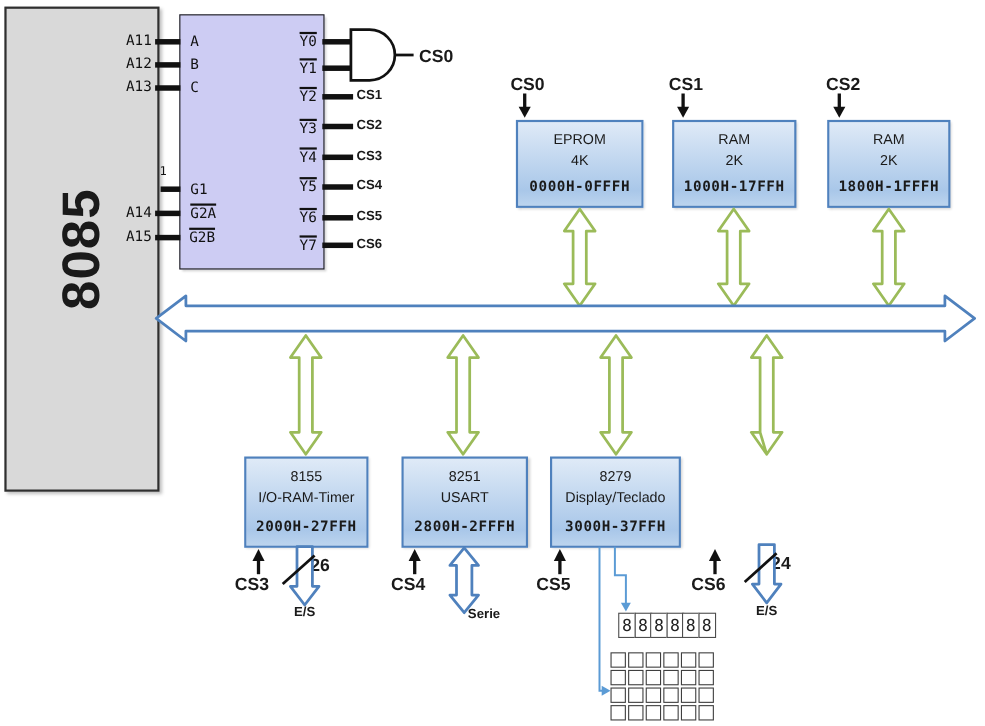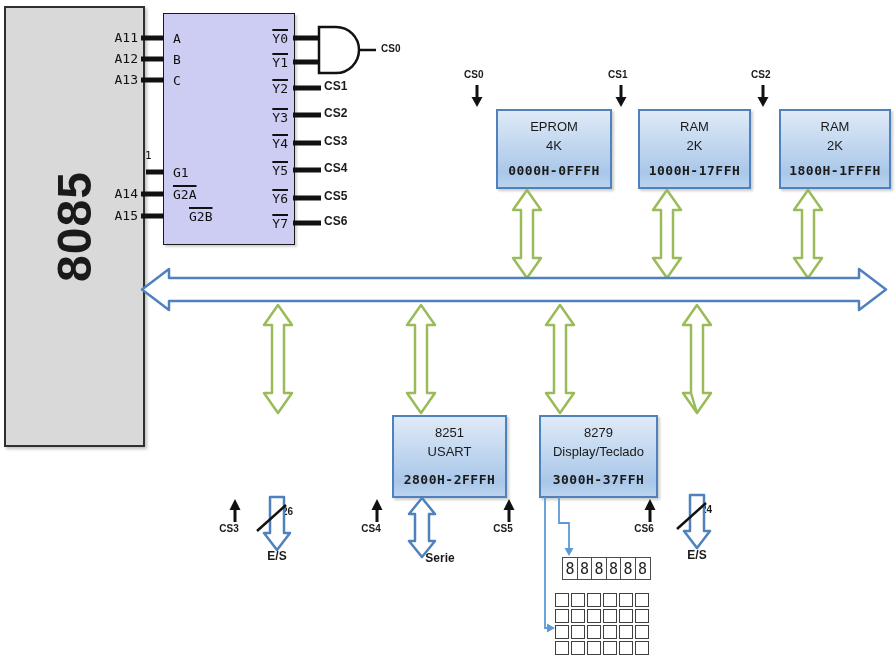--- a/index.html
+++ b/index.html
@@ -34,29 +34,29 @@
     box-shadow:2px 2px 2px rgba(0,0,0,.18);
   }
   .pin{position:absolute;font:13px "DejaVu Sans Mono",monospace;color:#111;height:16px;line-height:16px;}
   .pin.right{right:6px;text-align:right;}
   .ovl{text-decoration:overline;text-decoration-thickness:1.5px;}
 
   .sig{position:absolute;font:13px "DejaVu Sans Mono",monospace;color:#111;width:42px;text-align:right;height:16px;line-height:16px;}
   .sig-small{position:absolute;font:11px "DejaVu Sans Mono",monospace;color:#111;}
 
   .cs-out{position:absolute;left:324px;font-weight:bold;font-size:12px;}
-  .cs-tag{position:absolute;font-weight:bold;font-size:10px;}
+  .cs-tag{position:absolute;font-weight:bold;font-size:16px;}
   .cs-tag.ctr{width:36px;text-align:center;}
 
   
   .block{
     position:absolute;border:2px solid var(--accent-blue);
     background:linear-gradient(to bottom,var(--block-fill-top) 0%,var(--block-fill-bottom) 82%,#bcd4ee 100%);
     box-shadow:1.5px 1.5px 2.5px rgba(0,0,0,.2);
-    display:flex;flex-direction:column;align-items:center;box-sizing:border-box;margin-left:27px;
+    display:flex;flex-direction:column;align-items:center;box-sizing:border-box;
   }
   .block .bt{font-size:13px;line-height:1.45;}
   .block .bt:first-child{margin-top:7px;}
   .block .addr{margin-top:auto;margin-bottom:9px;font:bold 13px "DejaVu Sans Mono",monospace;letter-spacing:.5px;}
 
   
   .bus-label{position:absolute;left:150px;top:281px;width:730px;text-align:center;font-size:16px;color:#111;}
 
   .io-tag{position:absolute;font-weight:bold;font-size:12px;text-align:center;}
 
@@ -99,21 +99,21 @@
   <div class="sig-small" style="left:145px;top:149px">1</div>
   <div class="sig" style="left:96px;top:186px">A14</div>
   <div class="sig" style="left:96px;top:208px">A15</div>
 
   <div class="decoder">
     <div class="pin" style="left:9px;top:17px">A</div>
     <div class="pin" style="left:9px;top:38px">B</div>
     <div class="pin" style="left:9px;top:59px">C</div>
     <div class="pin" style="left:9px;top:151px">G1</div>
     <div class="pin ovl" style="left:9px;top:173px">G2A</div>
-    <div class="pin ovl" style="left:25px;top:195px">G2B</div>
+    <div class="pin ovl" style="left:8px;top:195px">G2B</div>
     <div class="pin right ovl" style="top:17px">Y0</div>
     <div class="pin right ovl" style="top:41px">Y1</div>
     <div class="pin right ovl" style="top:67px">Y2</div>
     <div class="pin right ovl" style="top:96px">Y3</div>
     <div class="pin right ovl" style="top:122px">Y4</div>
     <div class="pin right ovl" style="top:149px">Y5</div>
     <div class="pin right ovl" style="top:177px">Y6</div>
     <div class="pin right ovl" style="top:202px">Y7</div>
   </div>
 
@@ -141,26 +141,31 @@
 
   <div class="cs-tag" style="left:751px;top:69px">CS2</div>
   <div class="block" style="left:752px;top:109px;width:112px;height:80px">
     <div class="bt">RAM</div>
     <div class="bt">2K</div>
     <div class="addr">1800H-1FFFH</div>
   </div>
 
   <div class="bus-label">Buses de direcciones, datos y control</div>
 
+  <div class="block" style="left:222px;top:415px;width:113px;height:83px">
+    <div class="bt">8155</div>
+    <div class="bt">I/O-RAM-Timer</div>
+    <div class="addr">2000H-27FFH</div>
+  </div>
   <div class="block" style="left:365px;top:415px;width:115px;height:83px">
     <div class="bt">8251</div>
     <div class="bt">USART</div>
     <div class="addr">2800H-2FFFH</div>
   </div>
-  <div class="block" style="left:512px;top:415px;width:119px;height:83px">
+  <div class="block" style="left:500px;top:415px;width:119px;height:83px">
     <div class="bt">8279</div>
     <div class="bt">Display/Teclado</div>
     <div class="addr">3000H-37FFH</div>
   </div>
 
   <div class="cs-tag ctr" style="left:211px;top:523px">CS3</div>
   <div class="cs-tag ctr" style="left:353px;top:523px">CS4</div>
   <div class="cs-tag ctr" style="left:485px;top:523px">CS5</div>
   <div class="cs-tag ctr" style="left:626px;top:523px">CS6</div>
 

